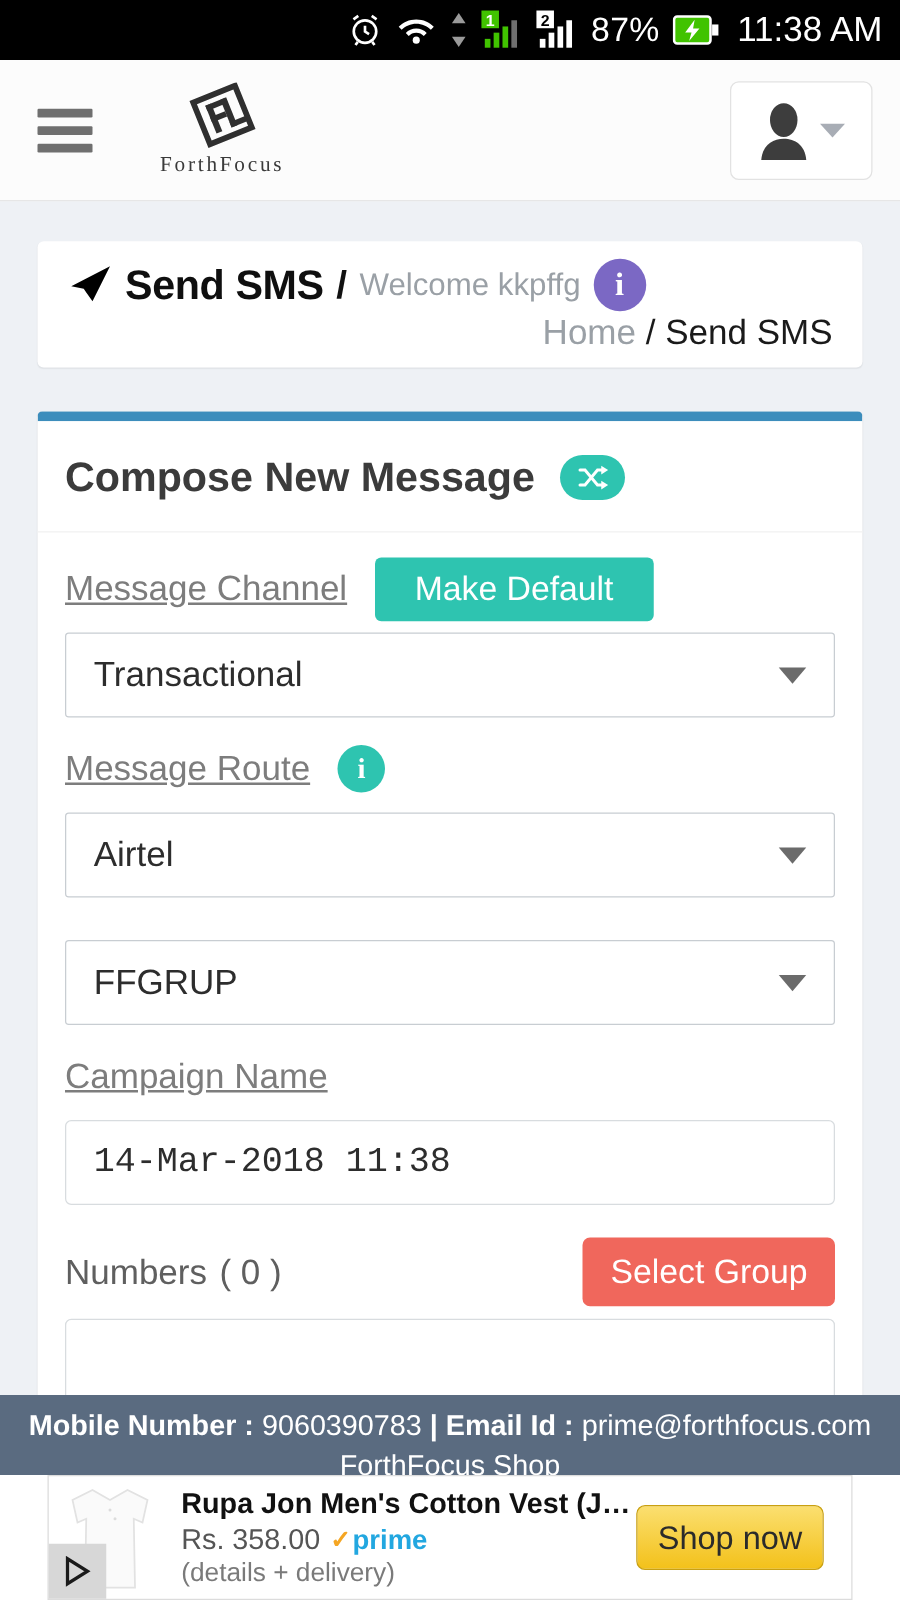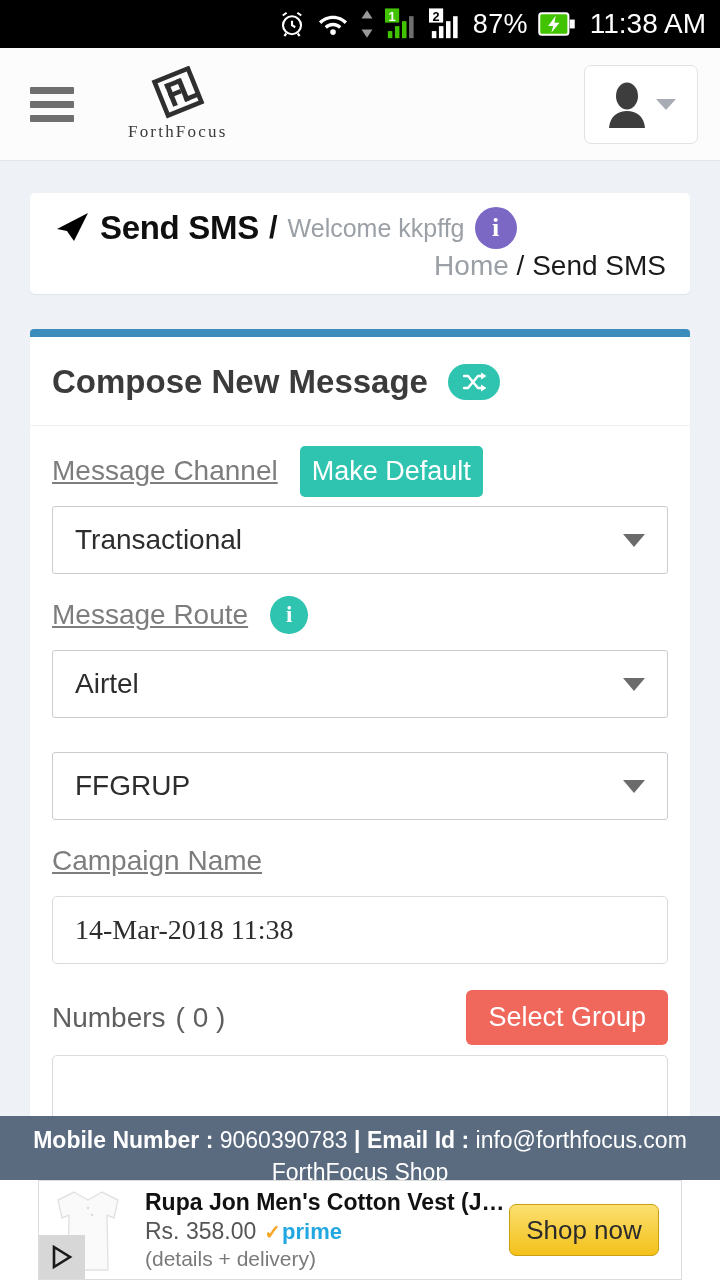--- a/index.html
+++ b/index.html
@@ -83,21 +83,21 @@
     display: flex; align-items: center; justify-content: center;
   }
   .box-body { padding: 18px 22px 0 22px; }
 
   .field-row { display: flex; align-items: center; gap: 22px; min-height: 54px; }
   .field-label { font-size: 28px; color: #7d7d7d; text-decoration: underline; }
   .numlabel { font-size: 28px; color: #5f5f5f; }
 
   .btn-teal {
     background: #2ec4b0; color: #fff; border: none; border-radius: 5px;
-    font-size: 27px; padding: 10px 12px; font-family: "Liberation Sans", sans-serif;
+    font-size: 27px; padding: 10px 32px; font-family: "Liberation Sans", sans-serif;
     cursor: pointer;
   }
   .btn-coral {
     background: #f0675c; color: #fff; border: none; border-radius: 6px;
     font-size: 27px; padding: 12px 22px; font-family: "Liberation Sans", sans-serif;
     cursor: pointer; margin-left: auto;
   }
 
   .select-ctl {
     width: 100%; height: 68px; margin-top: 8px;
@@ -107,21 +107,21 @@
   }
   .select-ctl .caret {
     position: absolute; right: 22px; top: 50%; margin-top: -6px;
     width: 0; height: 0; border-left: 11px solid transparent;
     border-right: 11px solid transparent; border-top: 13px solid #6b6b6b;
   }
   .input-ctl {
     width: 100%; height: 68px; margin-top: 8px;
     border: 1px solid #d8dcdf; border-radius: 5px; background: #fff;
     padding: 0 22px; font-size: 28px; color: #2d2d2d;
-    font-family: Liberation Serif, serif;
+    font-family: Liberation Mono, monospace;
   }
   .textarea-ctl {
     width: 100%; height: 150px; margin-top: 10px;
     border: 1px solid #d8dcdf; border-radius: 5px; background: #fff;
     padding: 14px 18px; font-size: 27px; color: #2d2d2d; resize: none;
     font-family: "Liberation Sans", sans-serif;
   }
   .gap-sm { height: 14px; }
   .gap-md { height: 26px; }
 
@@ -345,21 +345,21 @@
       <textarea class="textarea-ctl" style=""></textarea>
     </div>
   </div>
 
   <div class="footer">
     <div class="line1">
       <b>Mobile Number :</b>
       <span>9060390783</span>
       <b>|</b>
       <b>Email Id :</b>
-      <span>info@forthfocus.com</span>
+      <span>prime@forthfocus.com</span>
     </div>
     <div class="line2">ForthFocus Shop</div>
   </div>
 
   <div class="adwrap">
     <div class="ad">
       <span class="ad-img">
         <svg width="88" height="92" viewBox="0 0 88 92">
           <path d="M30 8 L44 16 L58 8 L74 16 L70 34 L63 31 L64 86 L24 86 L25 31 L18 34 L14 16 Z" fill="#fafafa" stroke="#e2e2e2" stroke-width="1.4"></path>
           <circle cx="44" cy="24" r="1.2" fill="#dcdcdc"></circle>

